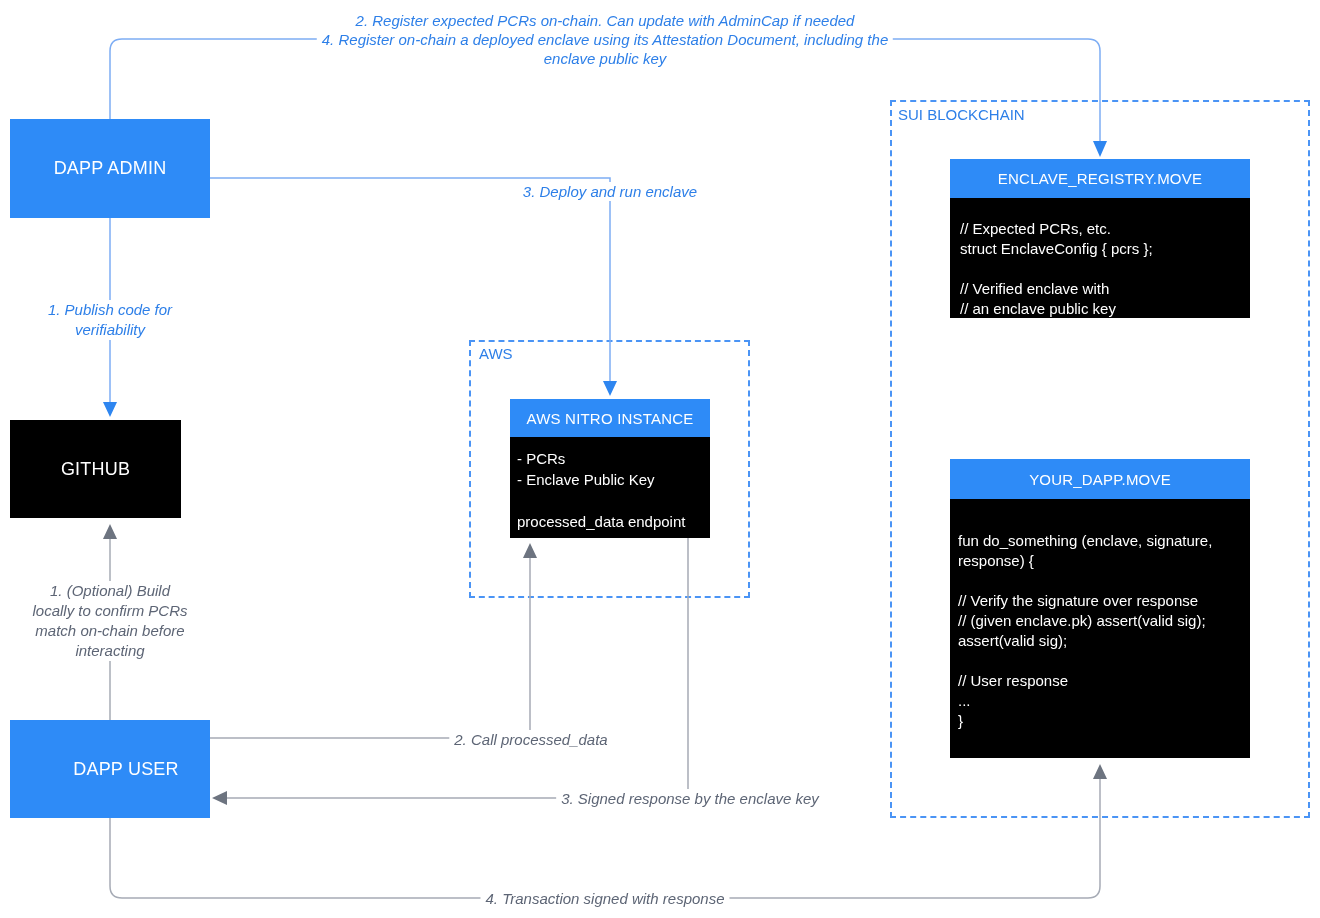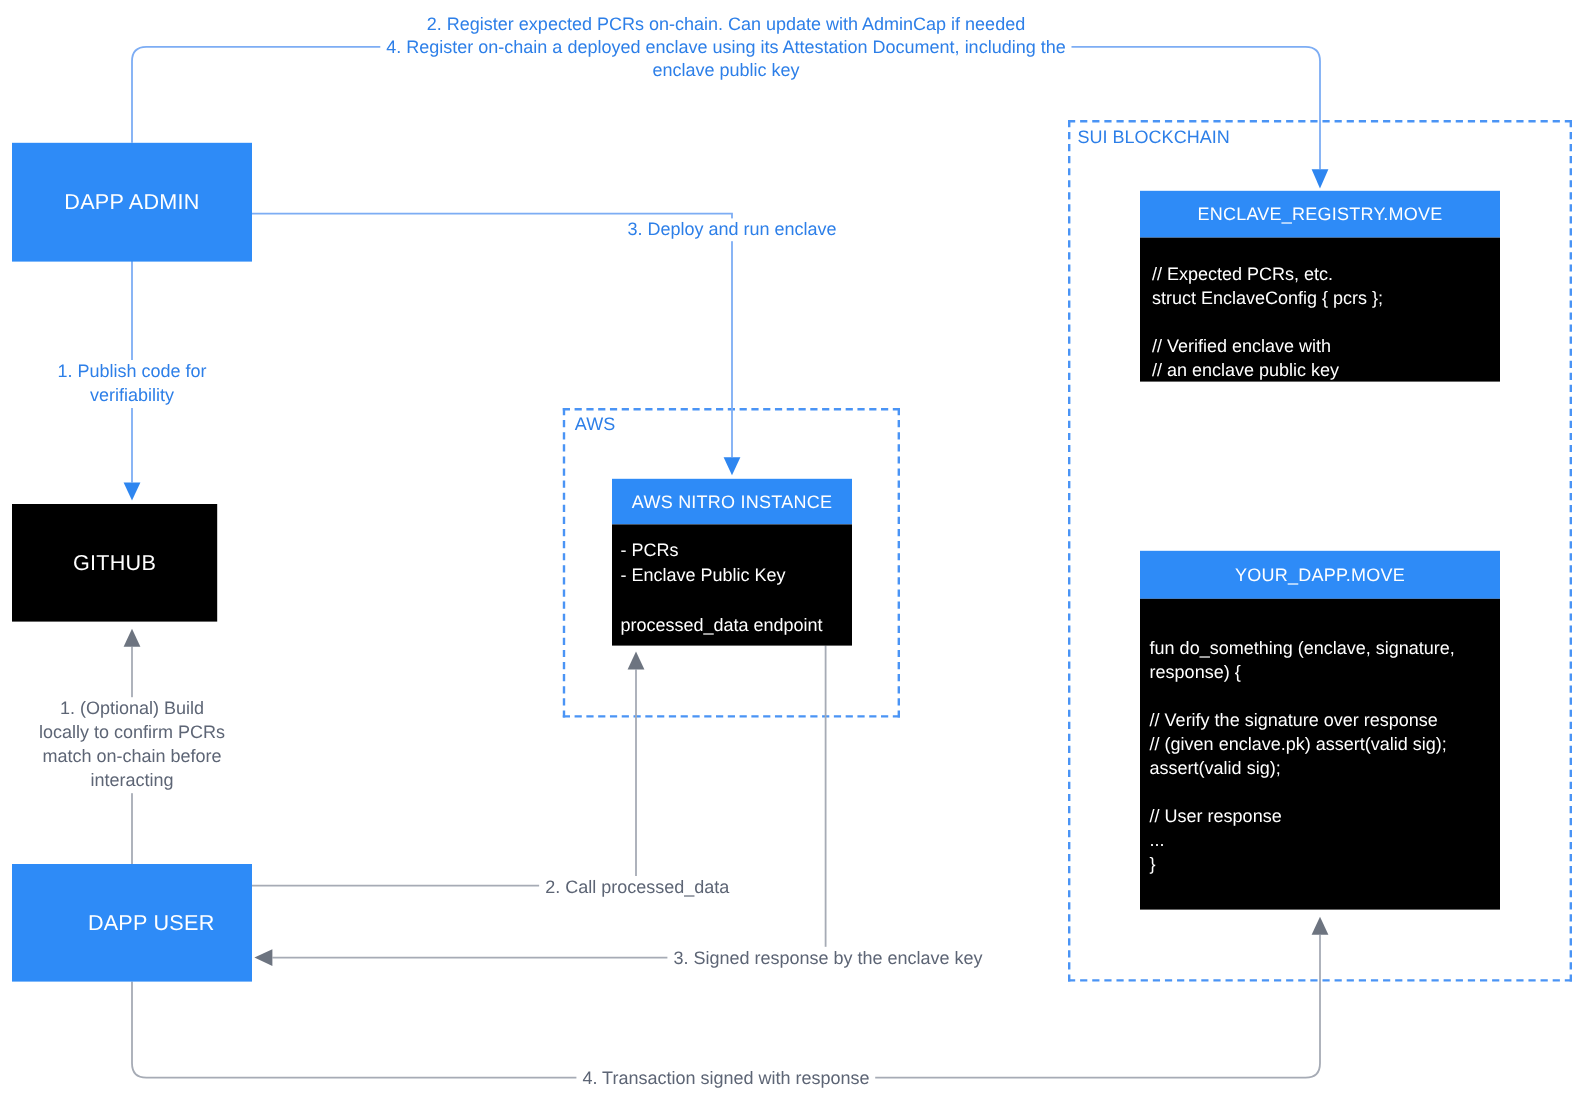--- a/index.html
+++ b/index.html
@@ -41,22 +41,22 @@
     background:var(--box-black); color:#ffffff; font-size:15px; line-height:20px;
     white-space:pre-line; text-align:left;
   }
 
   .edge-label {
     position:absolute; z-index:3; transform:translateX(-50%);
     background:#ffffff; font-size:15px; line-height:19px; text-align:center;
     padding:0 5px; white-space:nowrap;
   }
   .edge-label.multi { white-space:pre-line; }
-  .edge-label.blue { color:var(--label-blue); }
-  .edge-label.gray { color:var(--label-gray); }
+  .edge-label.blue { color:var(--label-blue);font-style:italic; }
+  .edge-label.gray { color:var(--label-gray);font-style:italic; }
 </style>
 </head>
 <body>
 
 <div class="stage">
 
   <div class="group" style="left:469px; top:340px; width:281px; height:258px;"></div>
   <div class="group-label" style="left:477px; top:345px;">AWS</div>
 
   <div class="group" style="left:890px; top:100px; width:420px; height:718px;"></div>

